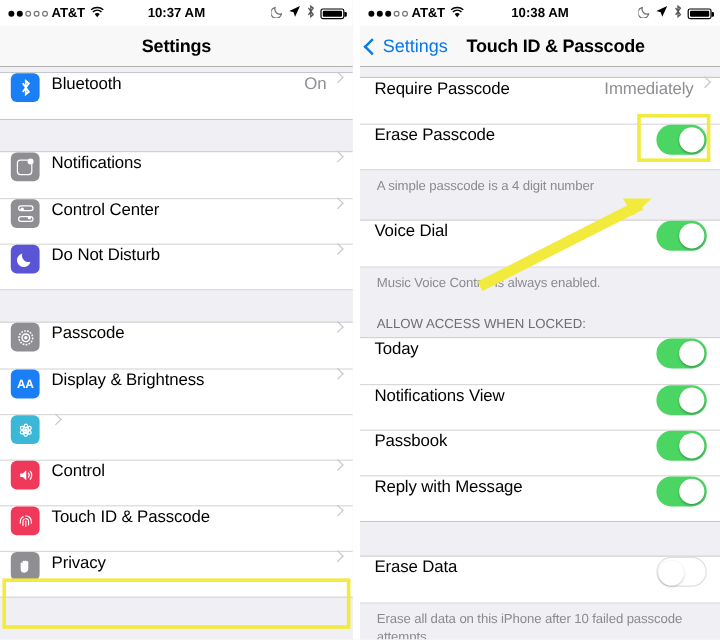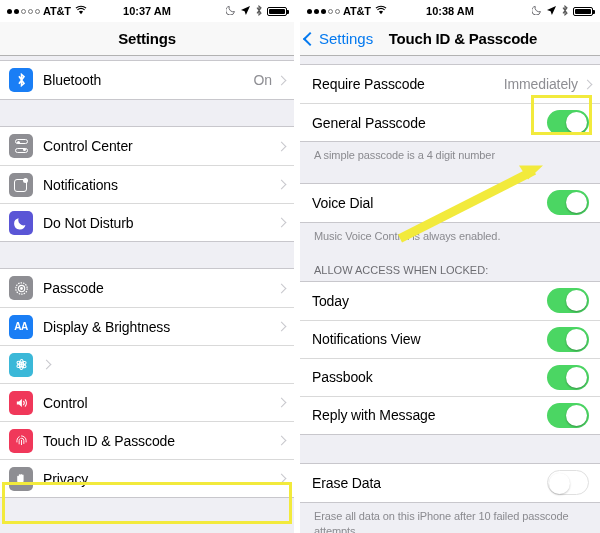--- a/index.html
+++ b/index.html
@@ -52,21 +52,21 @@
     width:8px;height:8px;border-left:2px solid #0479ef;border-bottom:2px solid #0479ef;
     transform:rotate(45deg);margin-right:2px;
   }
   .navbar.right-nav .nav-title{margin-left:26px;}
 
   
   .scroll{height:478px;background:#efeff4;position:relative;}
   .gap{background:#efeff4;}
   .group{background:#ffffff;border-top:1px solid #c8c7cc;border-bottom:1px solid #c8c7cc;}
   .row{
-    display:flex;align-items:center;height:38px;padding-left:9px;background:#fff;
+    display:flex;height:38px;padding-left:9px;background:#fff;
     position:relative;box-sizing:border-box;
   }
   .row + .row{border-top:1px solid #d9d9d9;}
   .icon{
     width:24px;height:24px;border-radius:5px;flex:0 0 auto;margin-right:10px;
     display:flex;align-items:center;justify-content:center;color:#fff;
     font-size:11px;font-weight:bold;overflow:hidden;
   }
   .label{font-size:14px;color:#000;letter-spacing:-0.1px;flex:1;}
   .value{font-size:14px;color:#8e8e93;margin-right:6px;letter-spacing:-0.1px;}
@@ -183,38 +183,38 @@
           <span class="value">On</span>
           <span class="chev"></span>
         </div>
       </div>
 
       <div class="gap" style="height:26px"></div>
 
       <div class="group">
         <div class="row">
           <span class="icon" style="background:#8e8e93">
+            <span class="sq-dot">
+                <i class="sq"></i>
+                <i class="dt"></i>
+              </span>
+          </span>
+          <span class="label">Notifications</span>
+          <span class="chev"></span>
+        </div>
+        <div class="row">
+          <span class="icon" style="background:#8e8e93">
             <span class="cc">
                 <i class="bar t"></i>
                 <i class="kn t"></i>
                 <i class="bar b"></i>
                 <i class="kn b"></i>
               </span>
           </span>
           <span class="label">Control Center</span>
-          <span class="chev"></span>
-        </div>
-        <div class="row">
-          <span class="icon" style="background:#8e8e93">
-            <span class="sq-dot">
-                <i class="sq"></i>
-                <i class="dt"></i>
-              </span>
-          </span>
-          <span class="label">Notifications</span>
           <span class="chev"></span>
         </div>
         <div class="row">
           <span class="icon" style="background:#5a55d6">
             <svg width="14" height="14" viewBox="0 0 14 14">
                 <path d="M11.4 9.1 A5.4 5.4 0 0 1 4.6 2.3 A5.7 5.7 0 1 0 11.4 9.1Z" fill="#fff"></path>
               </svg>
           </span>
           <span class="label">Do Not Disturb</span>
           <span class="chev"></span>
@@ -354,21 +354,21 @@
 
       <div class="gap" style="height:8px"></div>
 
       <div class="group">
         <div class="row plain">
           <span class="label">Require Passcode</span>
           <span class="value">Immediately</span>
           <span class="chev"></span>
         </div>
         <div class="row plain">
-          <span class="label">General Passcode</span>
+          <span class="label">Erase Passcode</span>
           <span class="toggle on">
               <i class="knob"></i>
             </span>
         </div>
       </div>
 
       <div class="footer">A simple passcode is a 4 digit number</div>
 
       <div class="gap" style="height:12px"></div>
 

